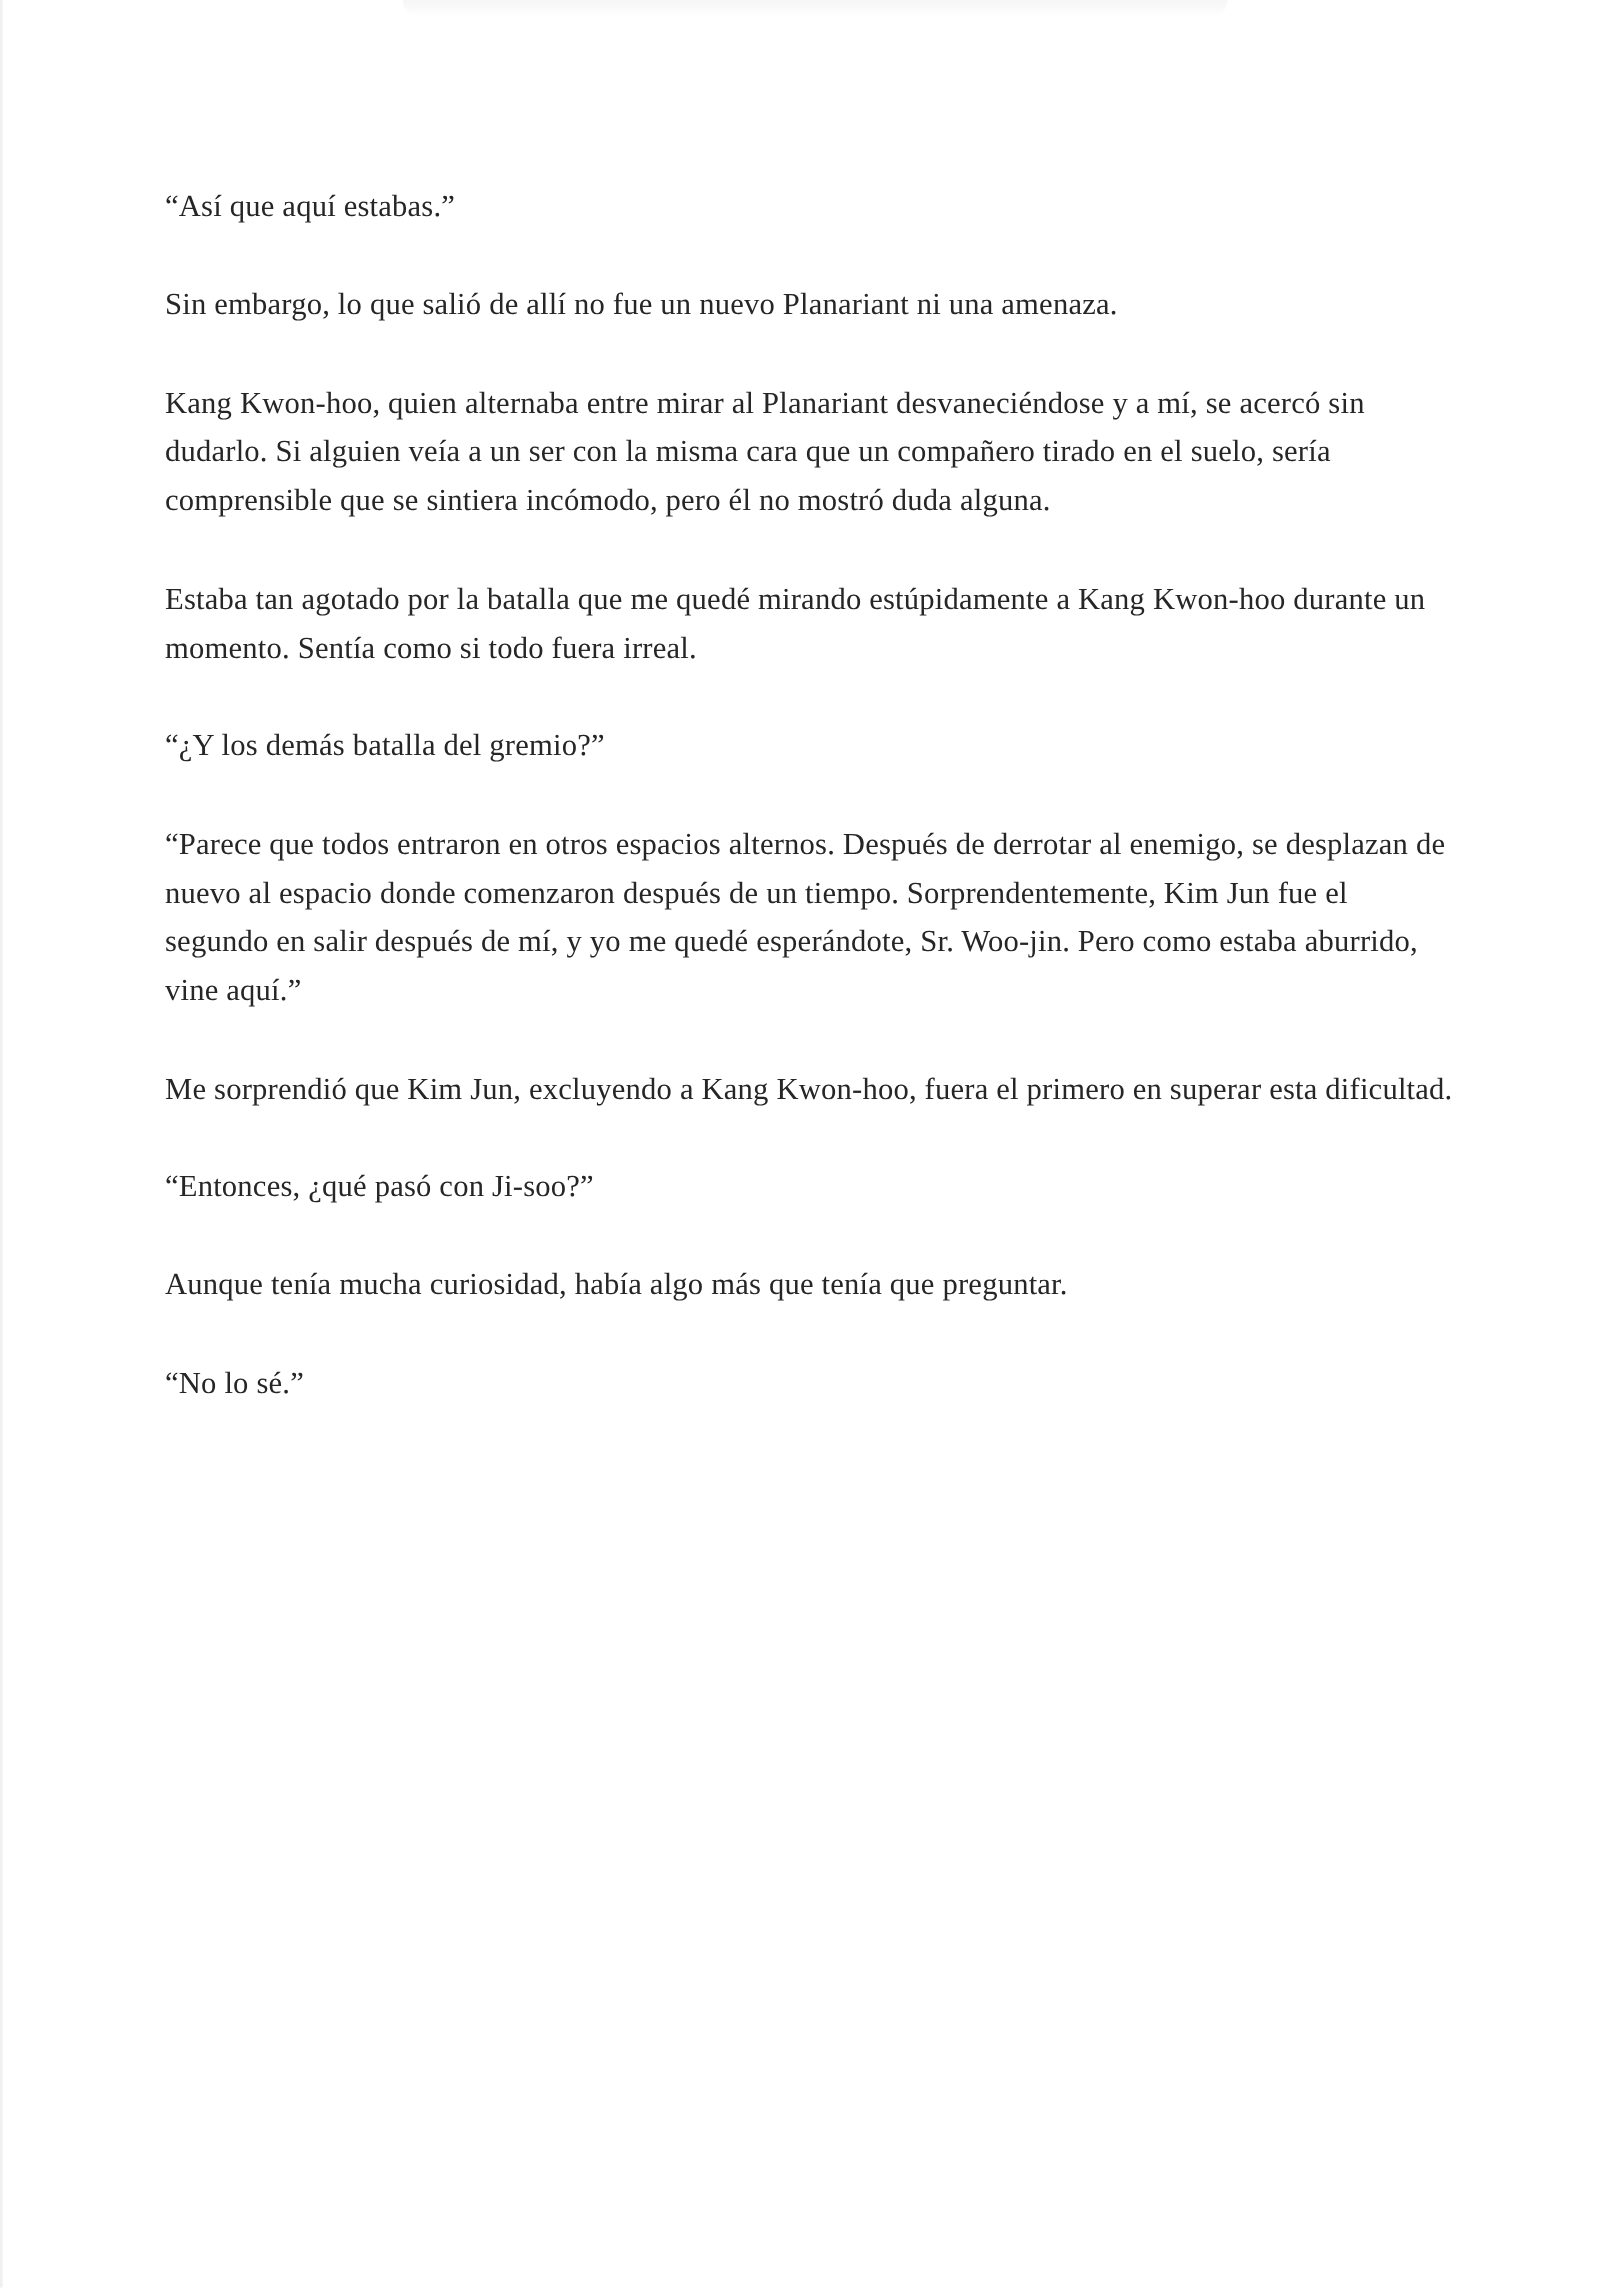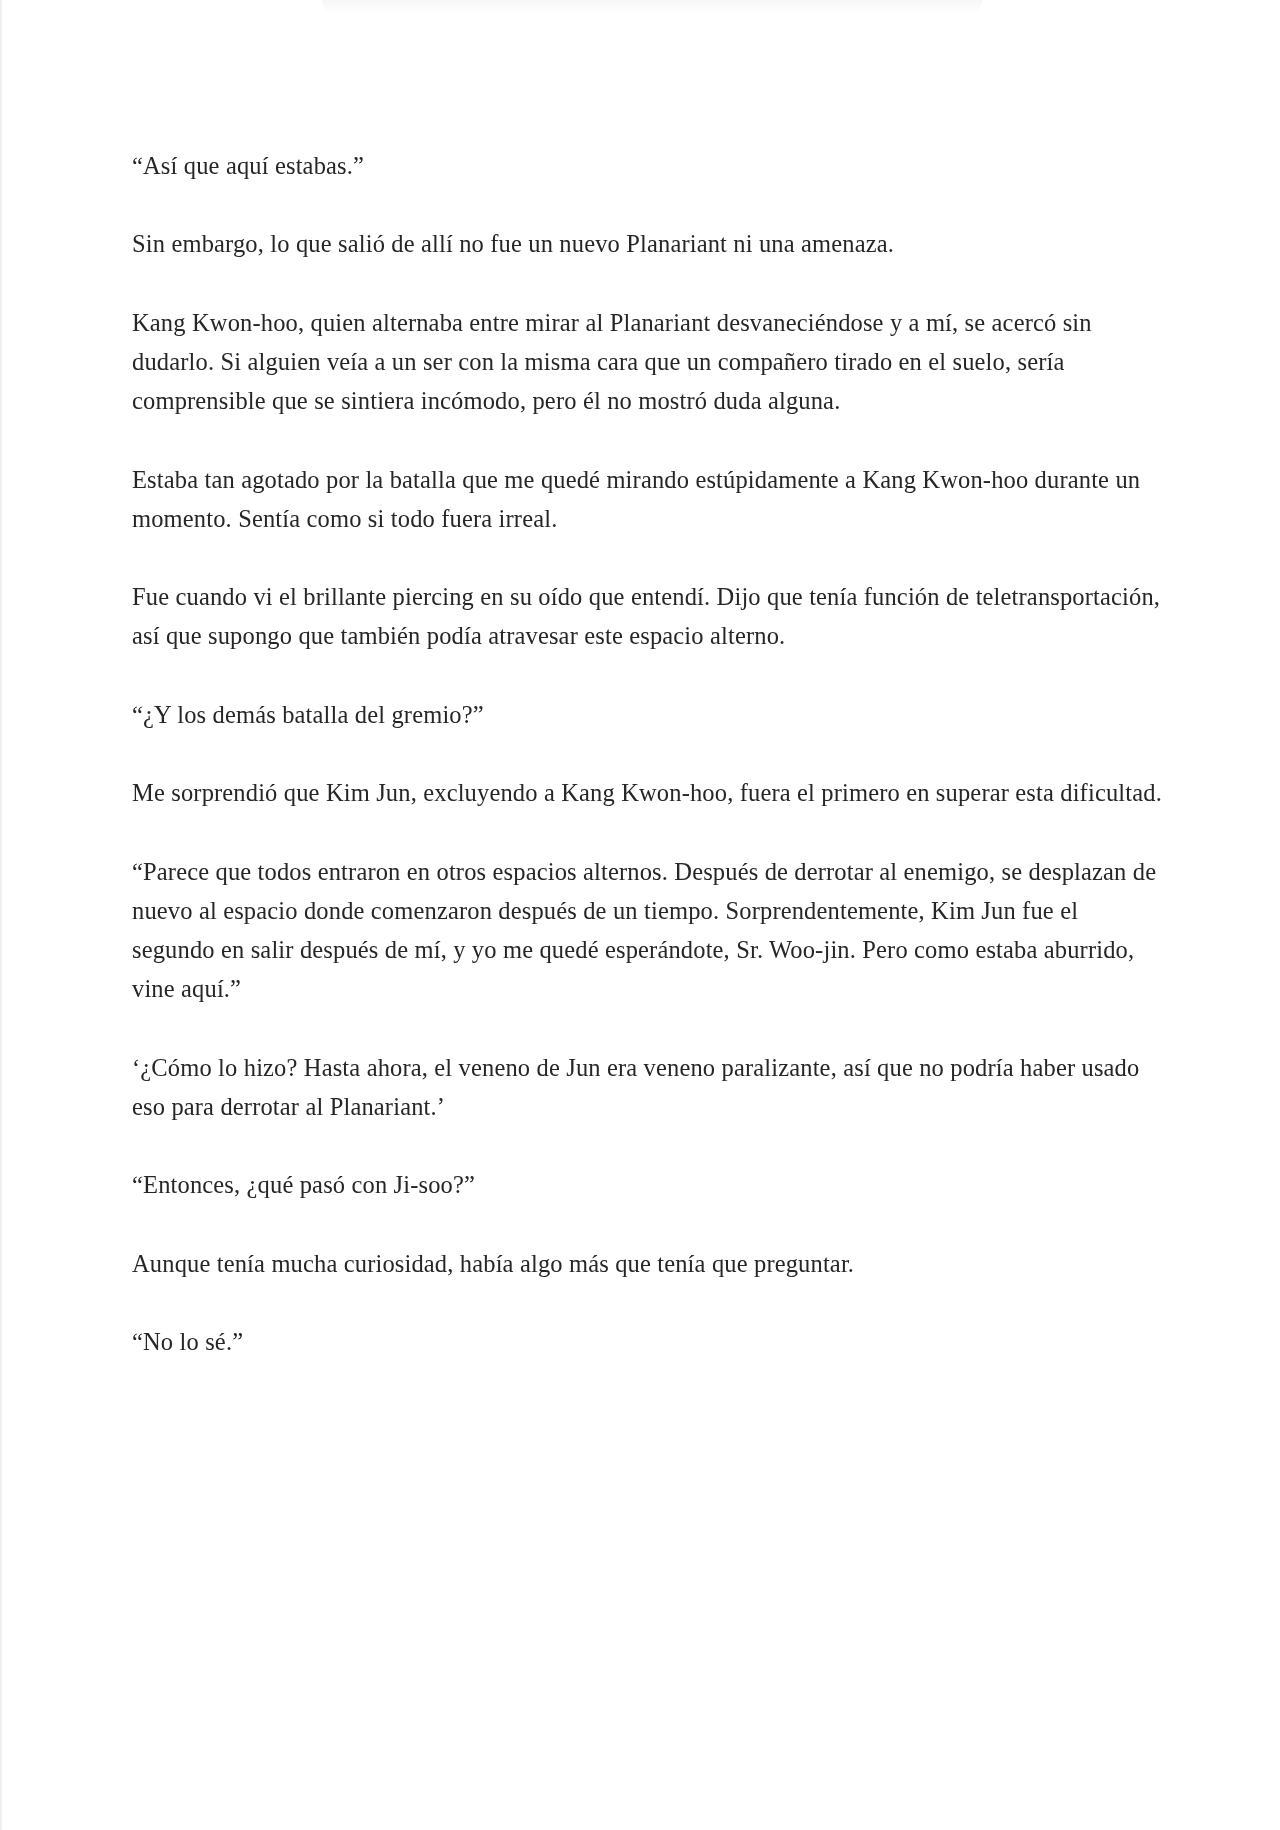--- a/index.html
+++ b/index.html
@@ -52,22 +52,20 @@
 </head>
 <body>
 
 <div class="page">
   <div class="top-shade"></div>
   <div class="content">
     <p>“Así que aquí estabas.”</p>
     <p>Sin embargo, lo que salió de allí no fue un nuevo Planariant ni una amenaza.</p>
     <p>Kang Kwon-hoo, quien alternaba entre mirar al Planariant desvaneciéndose y a mí, se acercó sin dudarlo. Si alguien veía a un ser con la misma cara que un compañero tirado en el suelo, sería comprensible que se sintiera incómodo, pero él no mostró duda alguna.</p>
     <p>Estaba tan agotado por la batalla que me quedé mirando estúpidamente a Kang Kwon-hoo durante un momento. Sentía como si todo fuera irreal.</p>
-    <p>Fue cuando vi el brillante piercing en su oído que entendí. Dijo que tenía función de teletransportación, así que supongo que también podía atravesar este espacio alterno.</p>
     <p>“¿Y los demás batalla del gremio?”</p>
+    <p>“Parece que todos entraron en otros espacios alternos. Después de derrotar al enemigo, se desplazan de nuevo al espacio donde comenzaron después de un tiempo. Sorprendentemente, Kim Jun fue el segundo en salir después de mí, y yo me quedé esperándote, Sr. Woo-jin. Pero como estaba aburrido, vine aquí.”</p>
     <p>Me sorprendió que Kim Jun, excluyendo a Kang Kwon-hoo, fuera el primero en superar esta dificultad.</p>
-    <p>“Parece que todos entraron en otros espacios alternos. Después de derrotar al enemigo, se desplazan de nuevo al espacio donde comenzaron después de un tiempo. Sorprendentemente, Kim Jun fue el segundo en salir después de mí, y yo me quedé esperándote, Sr. Woo-jin. Pero como estaba aburrido, vine aquí.”</p>
-    <p>‘¿Cómo lo hizo? Hasta ahora, el veneno de Jun era veneno paralizante, así que no podría haber usado eso para derrotar al Planariant.’</p>
     <p>“Entonces, ¿qué pasó con Ji-soo?”</p>
     <p>Aunque tenía mucha curiosidad, había algo más que tenía que preguntar.</p>
     <p>“No lo sé.”</p>
   </div>
 </div>
 
 </body></html>

